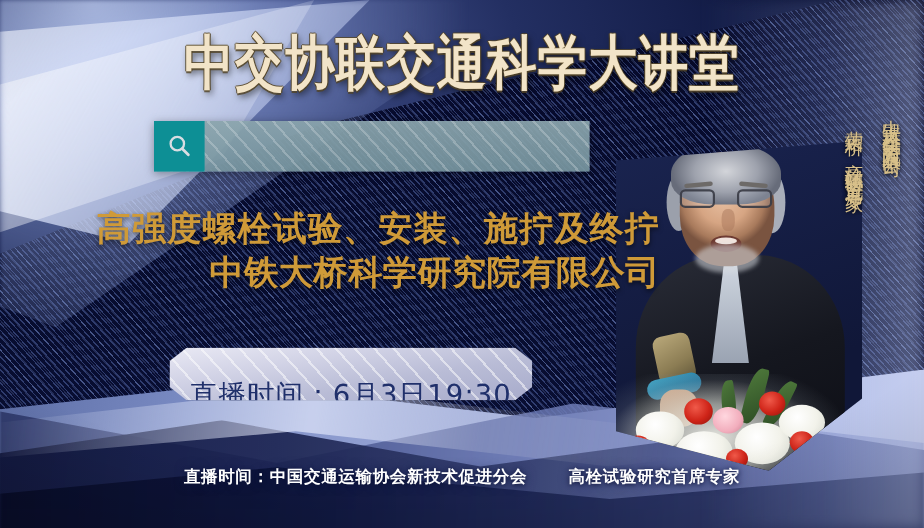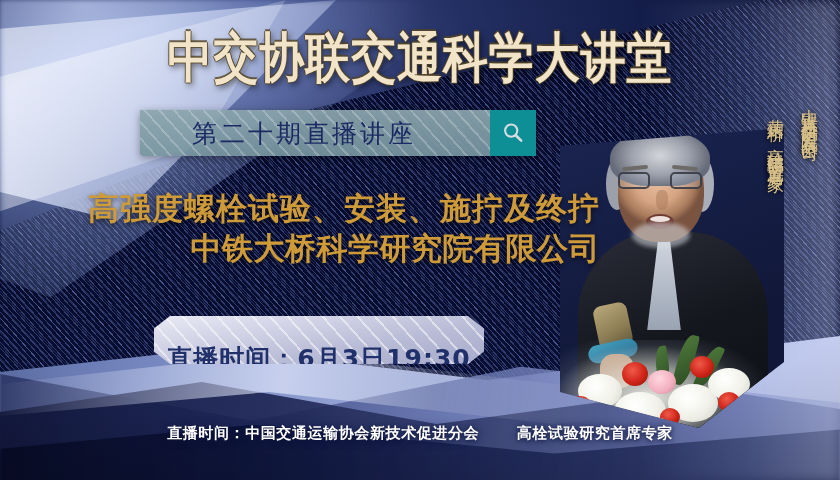--- a/index.html
+++ b/index.html
@@ -256,21 +256,21 @@
   }
   #time-pill .gl{
     position:absolute;inset:0;
     background-image:repeating-linear-gradient(48deg,
        rgba(255,255,255,.5) 0px, rgba(255,255,255,.5) 2px,
        rgba(255,255,255,0) 2px, rgba(255,255,255,0) 13px);
   }
   #time-text{
     position:relative;
     font-family:"DejaVu Sans","Liberation Sans",sans-serif;
-    font-size:25px;font-weight:700;letter-spacing:1px;
+    font-size:25px;font-weight:400;letter-spacing:1px;
     color:#20306b;
     margin-top:36px;
   }
 
   
   .vtext{
     position:absolute;
     writing-mode:vertical-rl;
     font-family:"DejaVu Sans","Liberation Sans",sans-serif;
     color:#d8c08a;
@@ -349,21 +349,20 @@
   </div>
 
   <div class="layer vignette"></div>
 
   <div id="content">
 
     <div id="main-title">中交协联交通科学大讲堂</div>
 
     <div id="subtitle-bar">
       <div class="stripes"></div>
-      <div id="subtitle-text">第二十期直播讲座</div>
       <div id="search-chip">
         <svg width="24" height="24" viewBox="0 0 24 24" fill="none">
           <circle cx="10.2" cy="9.6" r="6.1" stroke="#d8dde2" stroke-width="2.1"></circle>
           <line x1="14.7" y1="14.2" x2="20.2" y2="19.6" stroke="#d8dde2" stroke-width="2.6" stroke-linecap="round"></line>
         </svg>
       </div>
     </div>
 
     <div id="topic">
       <span class="ln ln1">高强度螺栓试验、安装、施拧及终拧</span>

